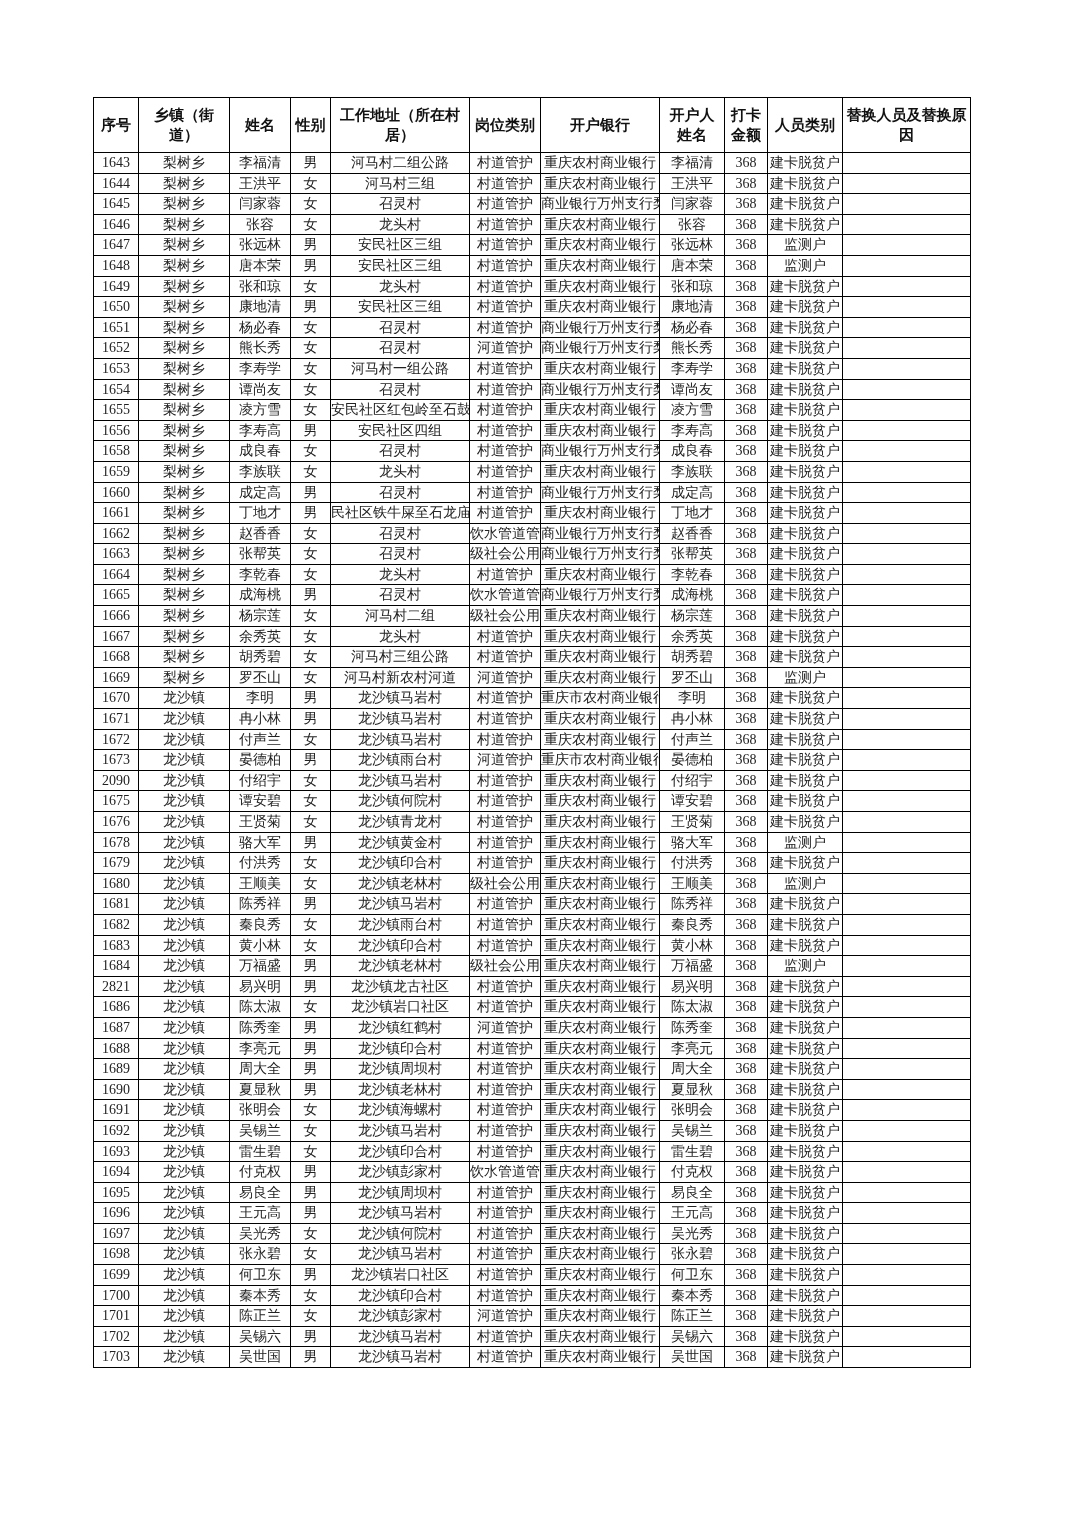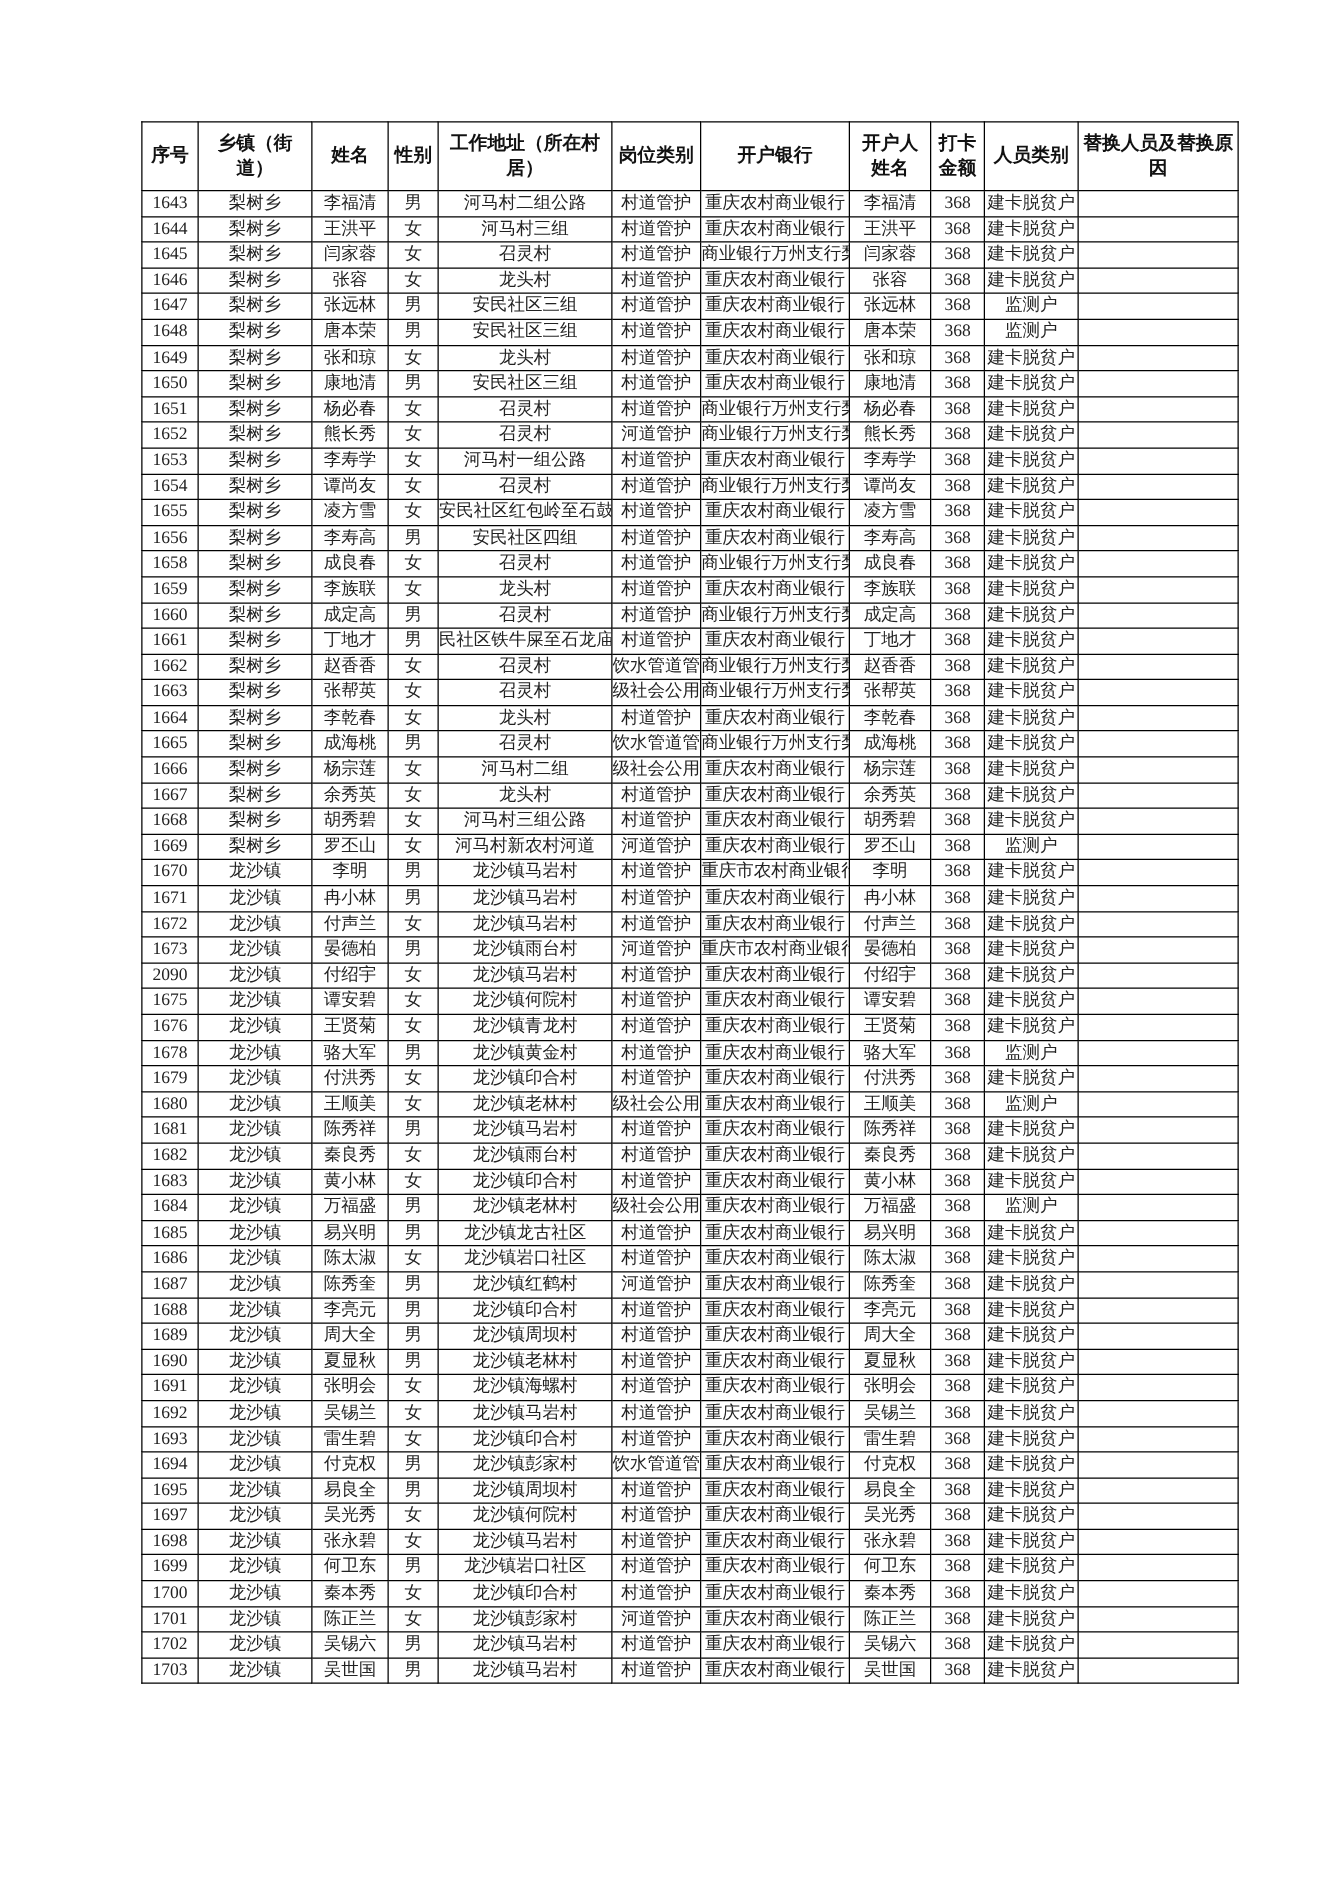--- a/index.html
+++ b/index.html
@@ -17,21 +17,20 @@
   .sheet-wrap {
     position: absolute;
     left: 93px;
     top: 97px;
     width: 877px;
   }
   table.sheet {
     border-collapse: collapse;
     table-layout: fixed;
     width: 877px;
-    margin-left: 20px;
   }
   table.sheet td, table.sheet th {
     border: 1px solid #000000;
     padding: 0;
     text-align: center;
     vertical-align: middle;
     overflow: hidden;
   }
   table.sheet th {
     font-family: "Liberation Sans", "DejaVu Sans", sans-serif;
@@ -615,21 +614,21 @@
           <td>男</td>
           <td>龙沙镇老林村</td>
           <td>级社会公用事</td>
           <td>重庆农村商业银行</td>
           <td>万福盛</td>
           <td>368</td>
           <td>监测户</td>
           <td></td>
         </tr>
         <tr>
-          <td>1685</td>
+          <td>2821</td>
           <td>龙沙镇</td>
           <td>易兴明</td>
           <td>男</td>
           <td>龙沙镇龙古社区</td>
           <td>村道管护</td>
           <td>重庆农村商业银行</td>
           <td>易兴明</td>
           <td>368</td>
           <td>建卡脱贫户</td>
           <td></td>
@@ -753,20 +752,33 @@
         </tr>
         <tr>
           <td>1695</td>
           <td>龙沙镇</td>
           <td>易良全</td>
           <td>男</td>
           <td>龙沙镇周坝村</td>
           <td>村道管护</td>
           <td>重庆农村商业银行</td>
           <td>易良全</td>
+          <td>368</td>
+          <td>建卡脱贫户</td>
+          <td></td>
+        </tr>
+        <tr>
+          <td>1696</td>
+          <td>龙沙镇</td>
+          <td>王元高</td>
+          <td>男</td>
+          <td>龙沙镇马岩村</td>
+          <td>村道管护</td>
+          <td>重庆农村商业银行</td>
+          <td>王元高</td>
           <td>368</td>
           <td>建卡脱贫户</td>
           <td></td>
         </tr>
         <tr>
           <td>1697</td>
           <td>龙沙镇</td>
           <td>吴光秀</td>
           <td>女</td>
           <td>龙沙镇何院村</td>

